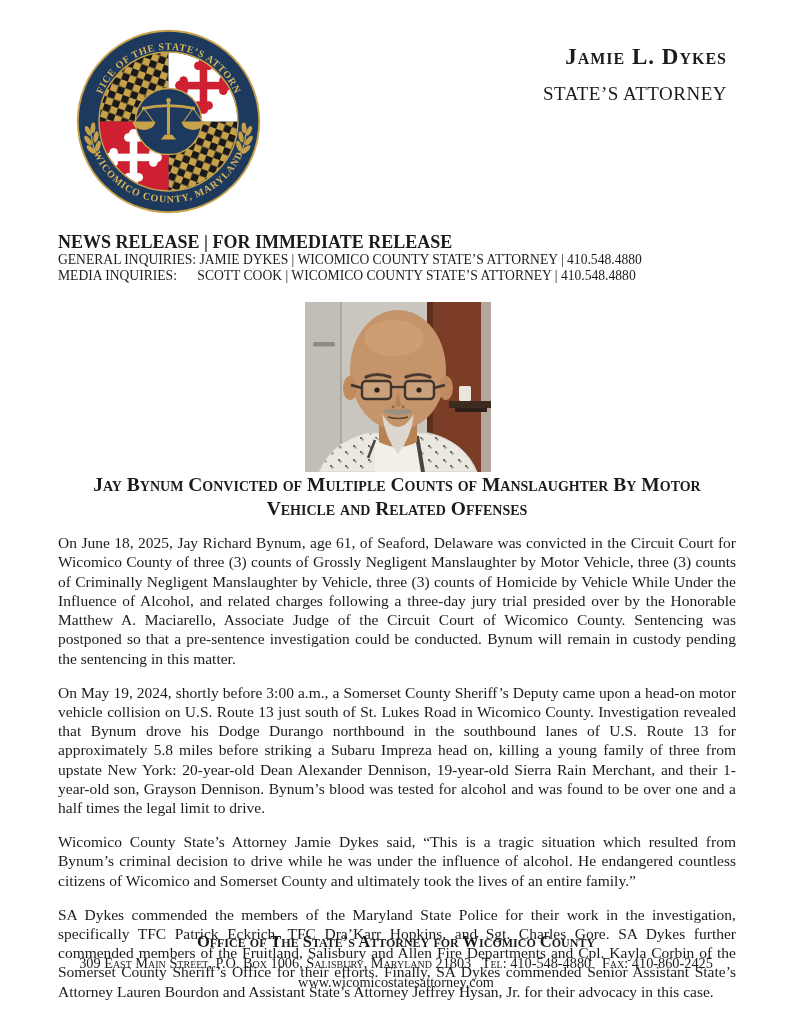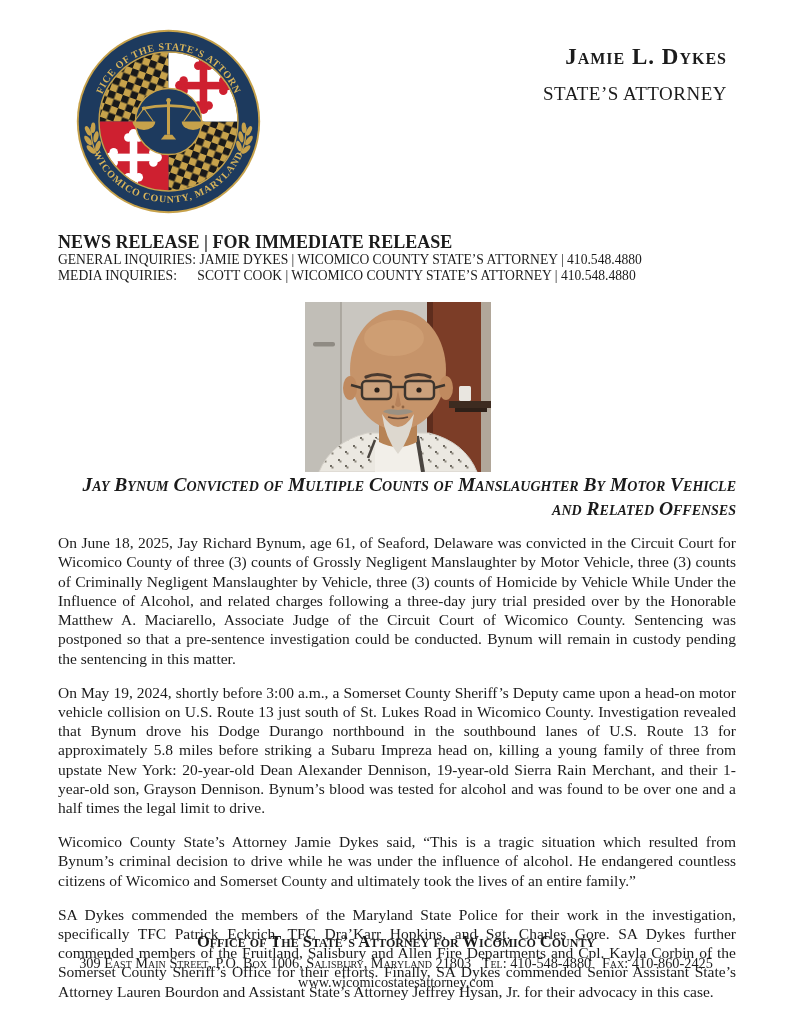--- a/index.html
+++ b/index.html
@@ -58,26 +58,25 @@
     position: absolute;
     left: 305px; top: 302px;
     width: 186px; height: 170px;
   }
   .photo-wrap svg { display: block; width: 100%; height: 100%; }
   
   .pr-title {
     position: absolute;
     left: 58px; top: 473px;
     width: 678px;
-    text-align: right;
+    text-align: center;
     font-weight: bold;
     font-variant: small-caps;
     font-size: 19.5px;
     line-height: 23.5px;
-    font-style: italic;
   }
   
   .body-text {
     position: absolute;
     left: 58px; top: 533px;
     width: 678px;
   }
   .body-text p {
     margin: 0 0 14.5px 0;
     font-size: 15.5px;

